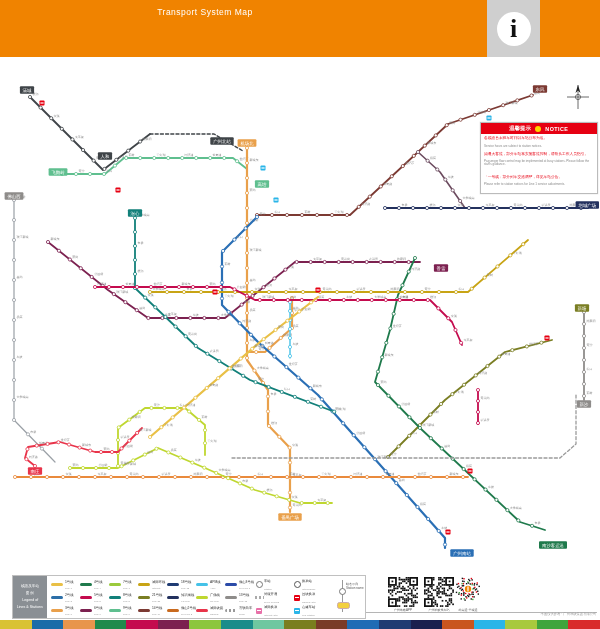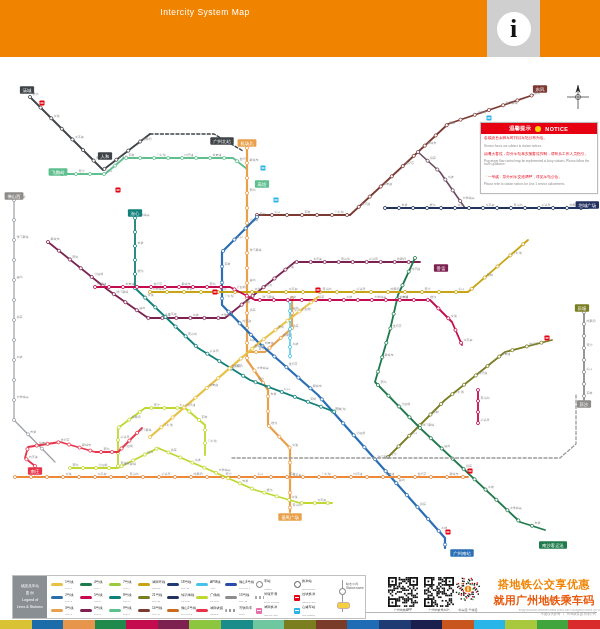--- a/index.html
+++ b/index.html
@@ -753,21 +753,21 @@
       <rect x="486.5" y="115.5" width="5" height="5" rx="0.8" fill="#2AB5E8"></rect>
       <rect x="487.4" y="117.4" width="3.2" height="1.2" fill="#fff"></rect>
       <line x1="567" y1="97" x2="589" y2="97" stroke="#444" stroke-width="0.8"></line>
       <line x1="578" y1="85" x2="578" y2="109" stroke="#444" stroke-width="0.8"></line>
       <path d="M578 85 L575.5 93 L578 90.5 L580.5 93 Z" fill="#222"></path>
       <circle cx="578" cy="97" r="2.6" fill="none" stroke="#444" stroke-width="0.7"></circle>
     </svg>
 
   <div id="hdr">
     <div class="titlewrap">
-      <div class="t2">Intercity System Map</div>
+      <div class="t2">Transport System Map</div>
     </div>
     <div id="infobox">
       <div class="circ">
           <span>i</span>
         </div>
     </div>
   </div>
 
   <div id="notice">
     <div class="nh">
@@ -1303,25 +1303,20 @@
         <rect x="14.167049090605708" y="18.002116071535934" width="1.4" height="1.4" fill="#111"></rect>
         <rect x="6.63280091855962" y="9.116785497123809" width="1.4" height="1.4" fill="#111"></rect>
         <rect x="19.114357106969237" y="10.698582746846451" width="1.4" height="1.4" fill="#E60012"></rect>
         <rect x="8.08137854789325" y="18.50106708912464" width="1.4" height="1.4" fill="#111"></rect>
         <circle cx="13" cy="13" r="4" fill="#fff"></circle>
         <circle cx="13" cy="13" r="3.2" fill="#F08300"></circle>
         <rect x="12.4" y="10.5" width="1.2" height="5" fill="#fff"></rect>
       </svg></div>
   <div class="qcap" style="left:446px">岭南通·羊城通</div>
 
-  <div id="promo">
-    <div class="p1">搭地铁公交享优惠</div>
-    <div class="p2">就用广州地铁乘车码</div>
-    <div class="pe">Enjoy discounts between Metro &amp; Bus with Guangzhou Metro QR code</div>
-  </div>
 
   <div id="strip">
       <div style="background: rgb(217, 194, 52);"></div>
       <div style="background: rgb(27, 108, 168);"></div>
       <div style="background: rgb(232, 149, 76);"></div>
       <div style="background: rgb(31, 138, 76);"></div>
       <div style="background: rgb(196, 11, 78);"></div>
       <div style="background: rgb(124, 33, 80);"></div>
       <div style="background: rgb(140, 198, 62);"></div>
       <div style="background: rgb(26, 140, 138);"></div>

